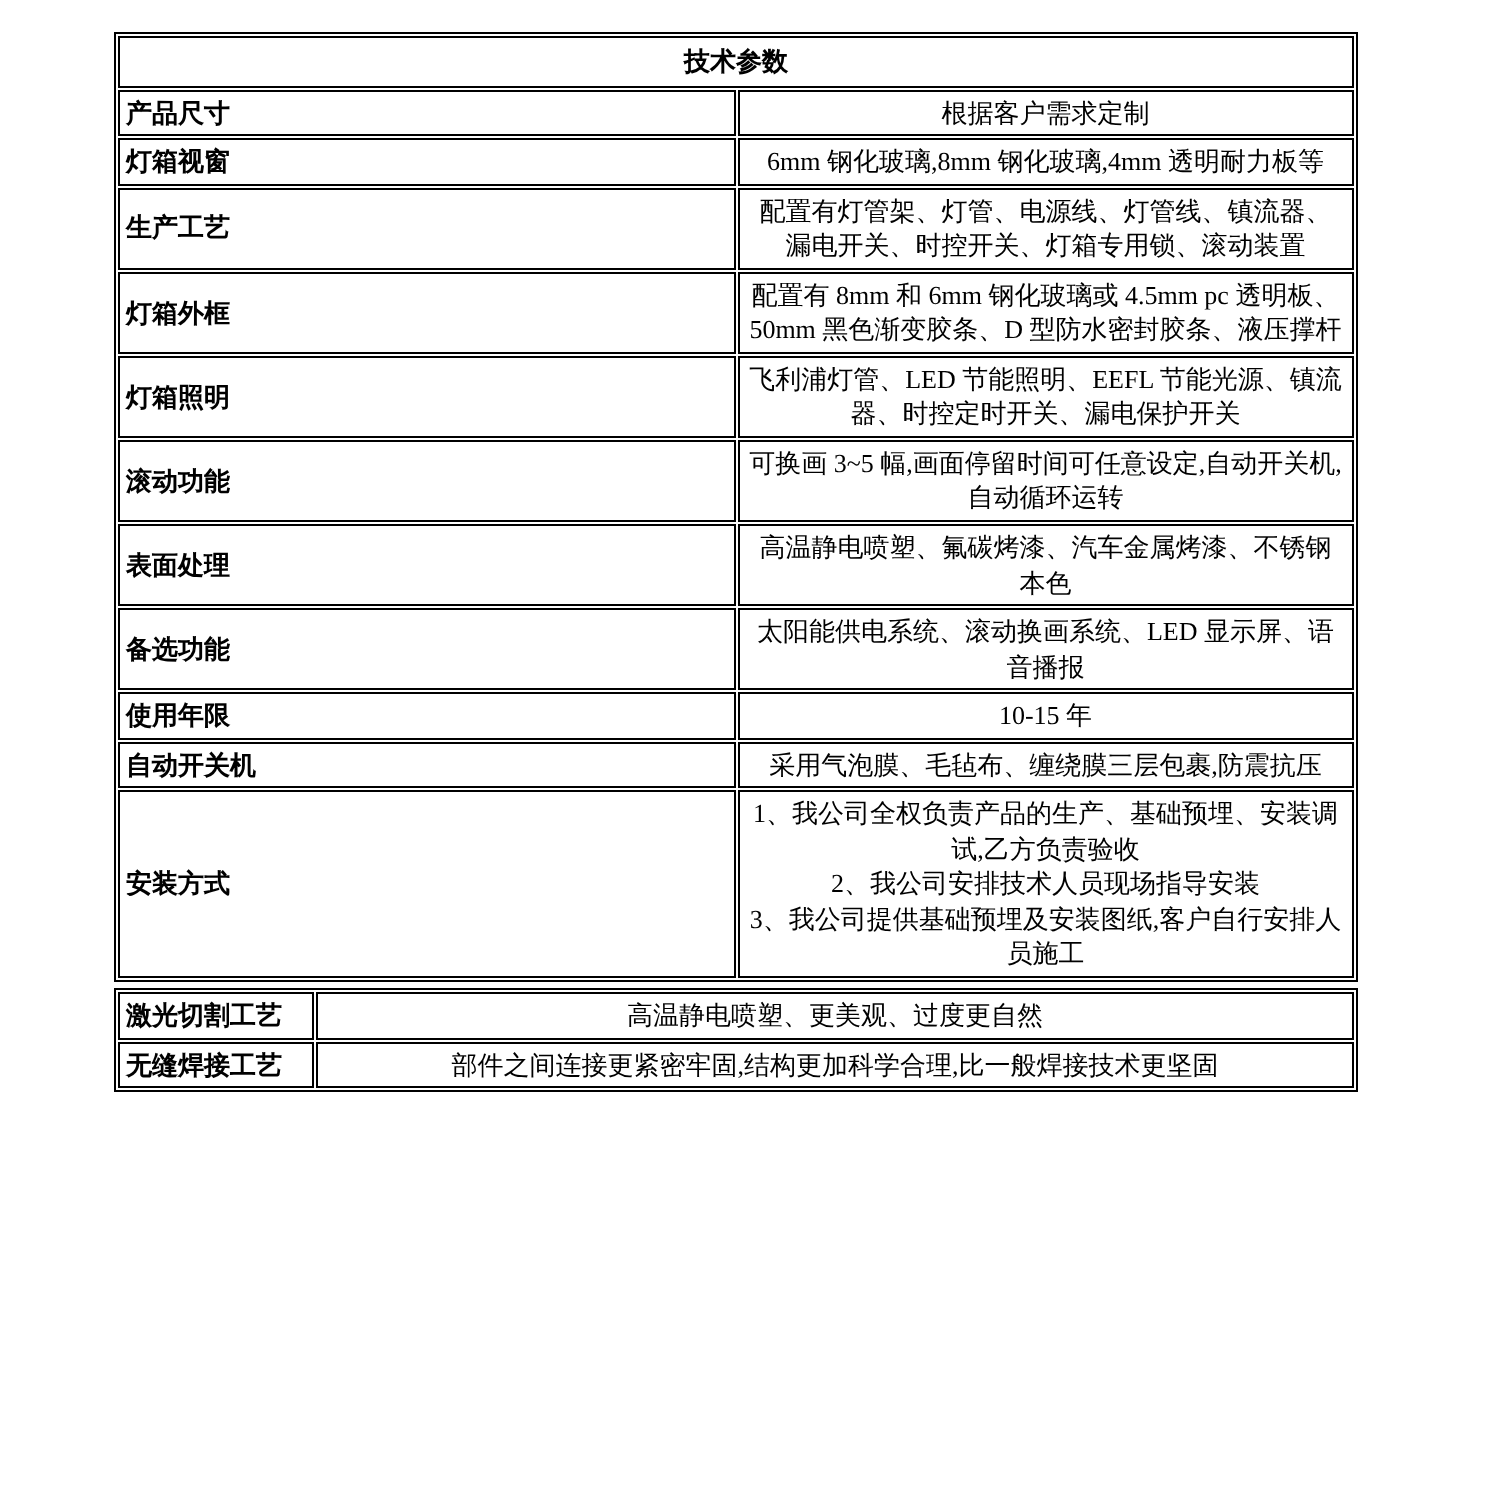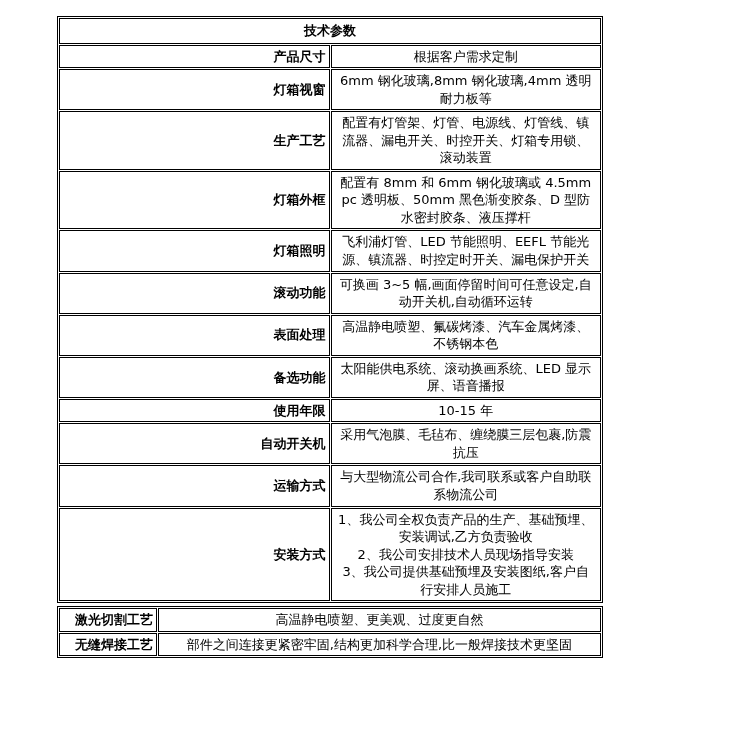--- a/index.html
+++ b/index.html
@@ -11,26 +11,27 @@
   }
   .page {
     width: 750px;
     height: 744px;
     box-sizing: border-box;
     padding: 16px 0 0 57px;
     background: #ffffff;
     overflow: hidden;
   }
   table.spec {
-    width: 546px;
+    width: 622px;
     border: 1px solid #000000;
     border-collapse: separate;
     border-spacing: 1px;
     background: #ffffff;
     table-layout: fixed;
+    font-family: Liberation Serif, serif;
   }
   table.spec + table.spec {
     margin-top: 3px;
   }
   table.spec th,
   table.spec td {
     border: 1px solid #000000;
     font-size: 13px;
     line-height: 1.35;
     vertical-align: middle;
@@ -38,21 +39,21 @@
     word-break: break-word;
   }
   th.section-title {
     text-align: center;
     font-weight: bold;
     font-size: 15px;
     padding: 3px 4px;
   }
   td.spec-label {
     width: 64px;
-    text-align: right;
+    text-align: left;
     font-weight: bold;
     padding: 2px 3px;
   }
   table.t2 td.spec-label {
     width: 90px;
   }
   td.spec-value {
     text-align: center;
     padding: 2px 5px;
   }
@@ -104,24 +105,20 @@
       </tr>
       <tr>
         <td class="spec-label">使用年限</td>
         <td class="spec-value">10-15 年</td>
       </tr>
       <tr>
         <td class="spec-label">自动开关机</td>
         <td class="spec-value">采用气泡膜、毛毡布、缠绕膜三层包裹,防震抗压</td>
       </tr>
       <tr>
-        <td class="spec-label">运输方式</td>
-        <td class="spec-value">与大型物流公司合作,我司联系或客户自助联系物流公司</td>
-      </tr>
-      <tr>
         <td class="spec-label">安装方式</td>
         <td class="spec-value multiline">1、我公司全权负责产品的生产、基础预埋、安装调试,乙方负责验收
 2、我公司安排技术人员现场指导安装
 3、我公司提供基础预埋及安装图纸,客户自行安排人员施工</td>
       </tr>
     </tbody>
   </table>
 
   <table class="spec t2">
     <tbody>

